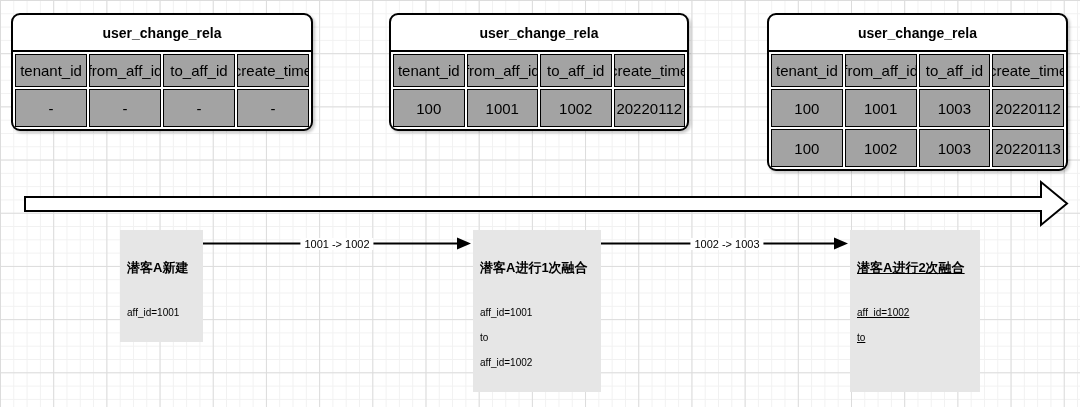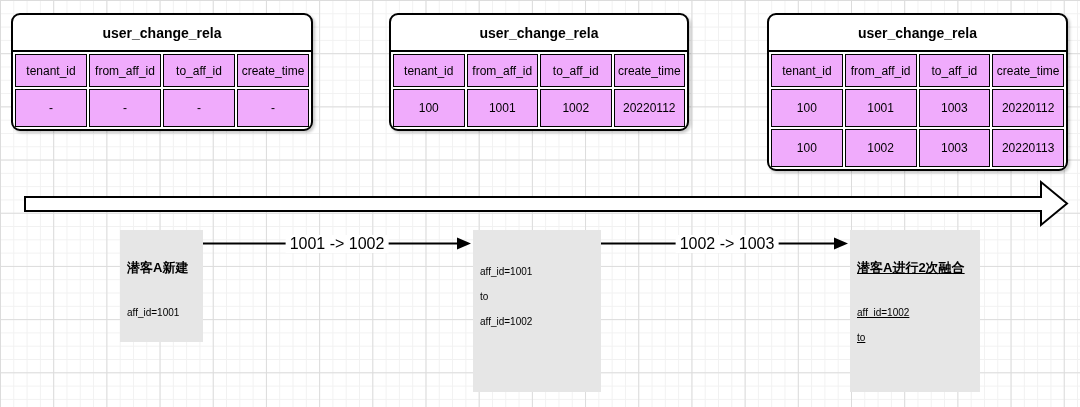--- a/index.html
+++ b/index.html
@@ -41,25 +41,25 @@
     border-bottom: 2px solid #000;
   }
   .tbl-grid {
     display: grid;
     grid-template-columns: repeat(4, 1fr);
     gap: 2px;
     padding: 2px;
   }
   .cell {
     border: 1px solid #000;
-    background: #f0abfc;
+    background: #a3a3a3;
     display: flex;
     align-items: center;
     justify-content: center;
-    font-size: 12px;
+    font-size: 15px;
     white-space: nowrap;
     overflow: hidden;
   }
   .cell.head { height: 31px; }
   .cell.data { height: 36px; }
 
   .tbl1 { left: 11px;  top: 13px; width: 302px; }
   .tbl2 { left: 389px; top: 13px; width: 300px; }
   .tbl3 { left: 767px; top: 13px; width: 301px; }
 
@@ -70,21 +70,21 @@
     width: 1080px; height: 407px;
     pointer-events: none;
   }
 
   
   .conn-label {
     position: absolute;
     transform: translate(-50%, -50%);
     background: #fff;
     padding: 0 4px;
-    font-size: 16px;
+    font-size: 11px;
     white-space: nowrap;
   }
   .lbl1 { left: 337px; top: 244px; }
   .lbl2 { left: 727px; top: 244px; }
 
   
   .stage {
     position: absolute;
     background: #e6e6e6;
     box-sizing: border-box;
@@ -170,20 +170,21 @@
 
   <div class="conn-label lbl1">1001 -&gt; 1002</div>
   <div class="conn-label lbl2">1002 -&gt; 1003</div>
 
   <div class="stage stage1">
     <div class="stage-title">潜客A新建</div>
     <div class="stage-line">aff_id=1001</div>
   </div>
 
   <div class="stage stage2">
+    <div class="stage-title">潜客A进行1次融合</div>
     <div class="stage-line">aff_id=1001</div>
     <div class="stage-line">to</div>
     <div class="stage-line">aff_id=1002</div>
   </div>
 
   <div class="stage stage3">
     <div class="stage-title">潜客A进行2次融合</div>
     <div class="stage-line">aff_id=1002</div>
     <div class="stage-line">to</div>
   </div>

